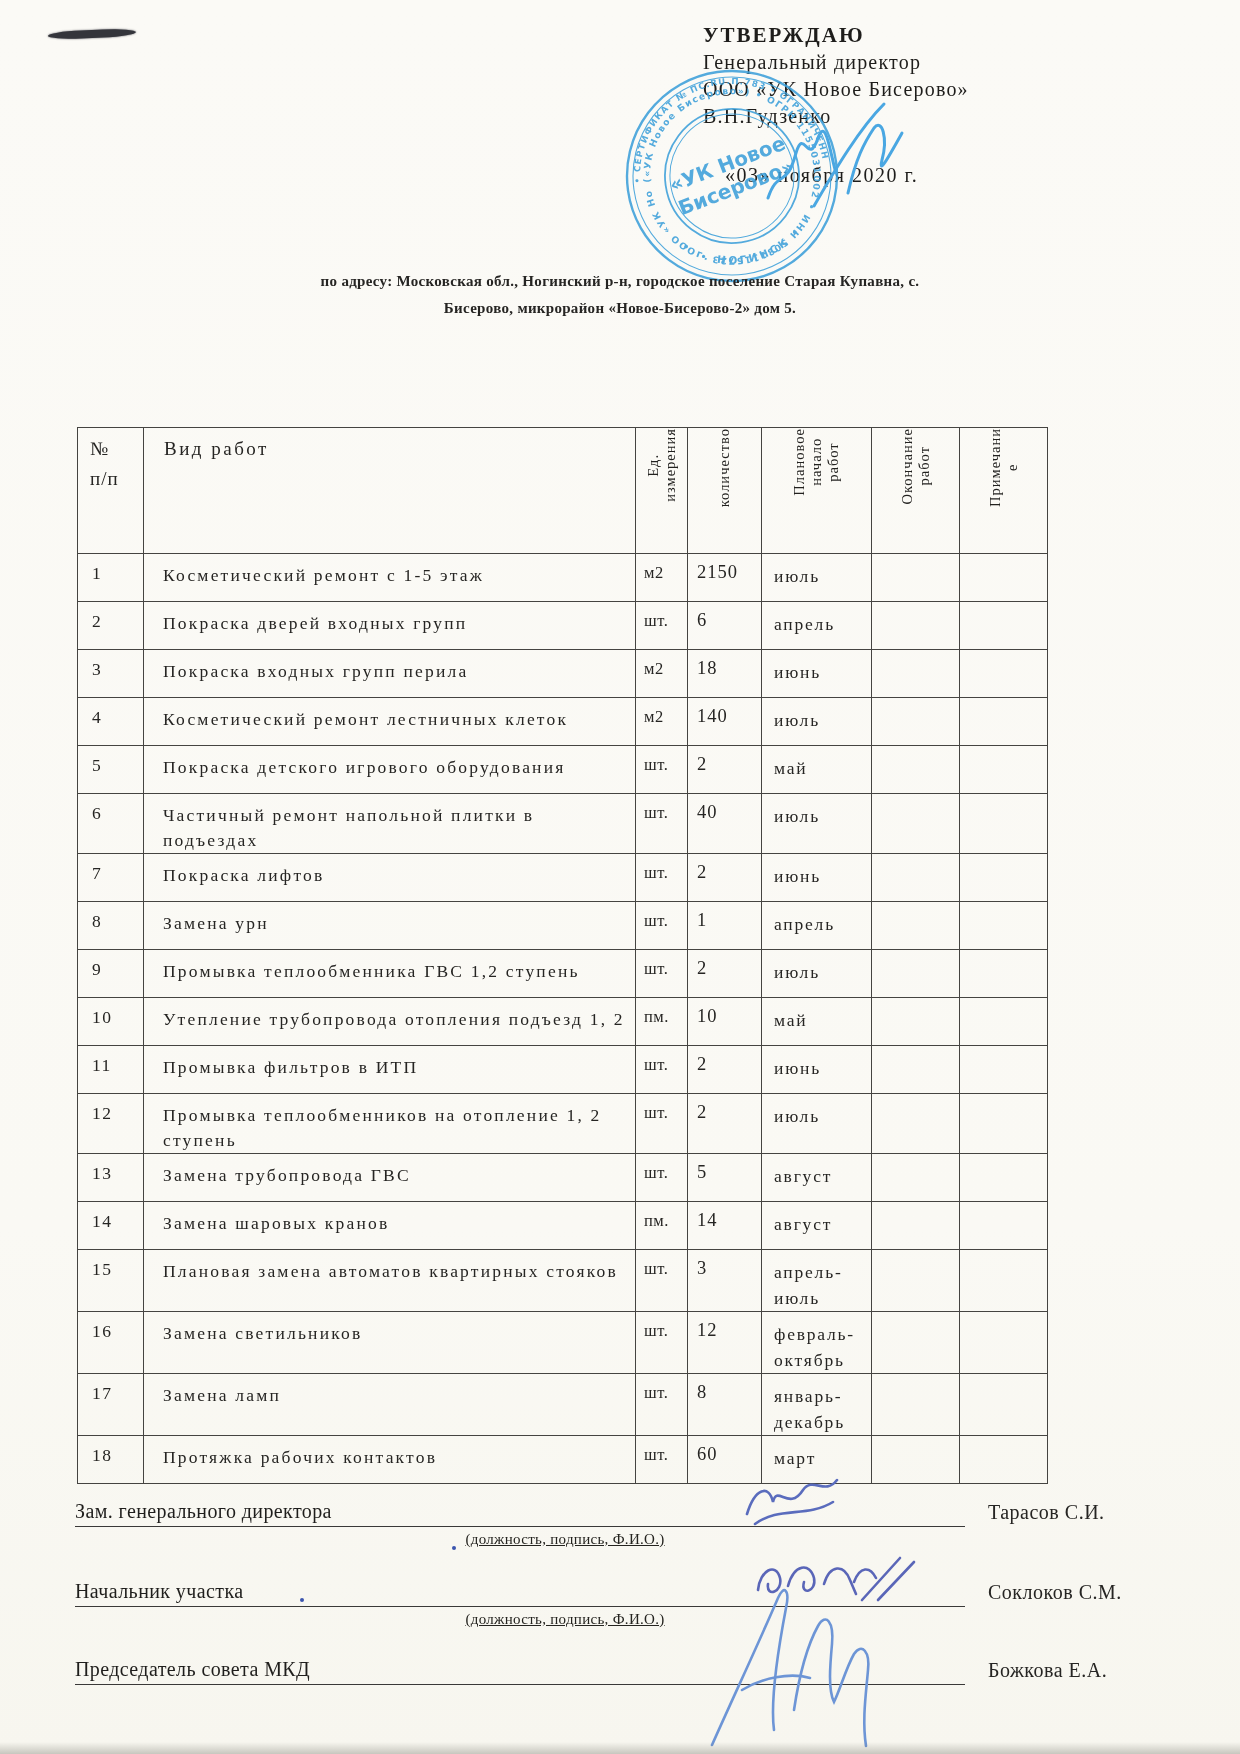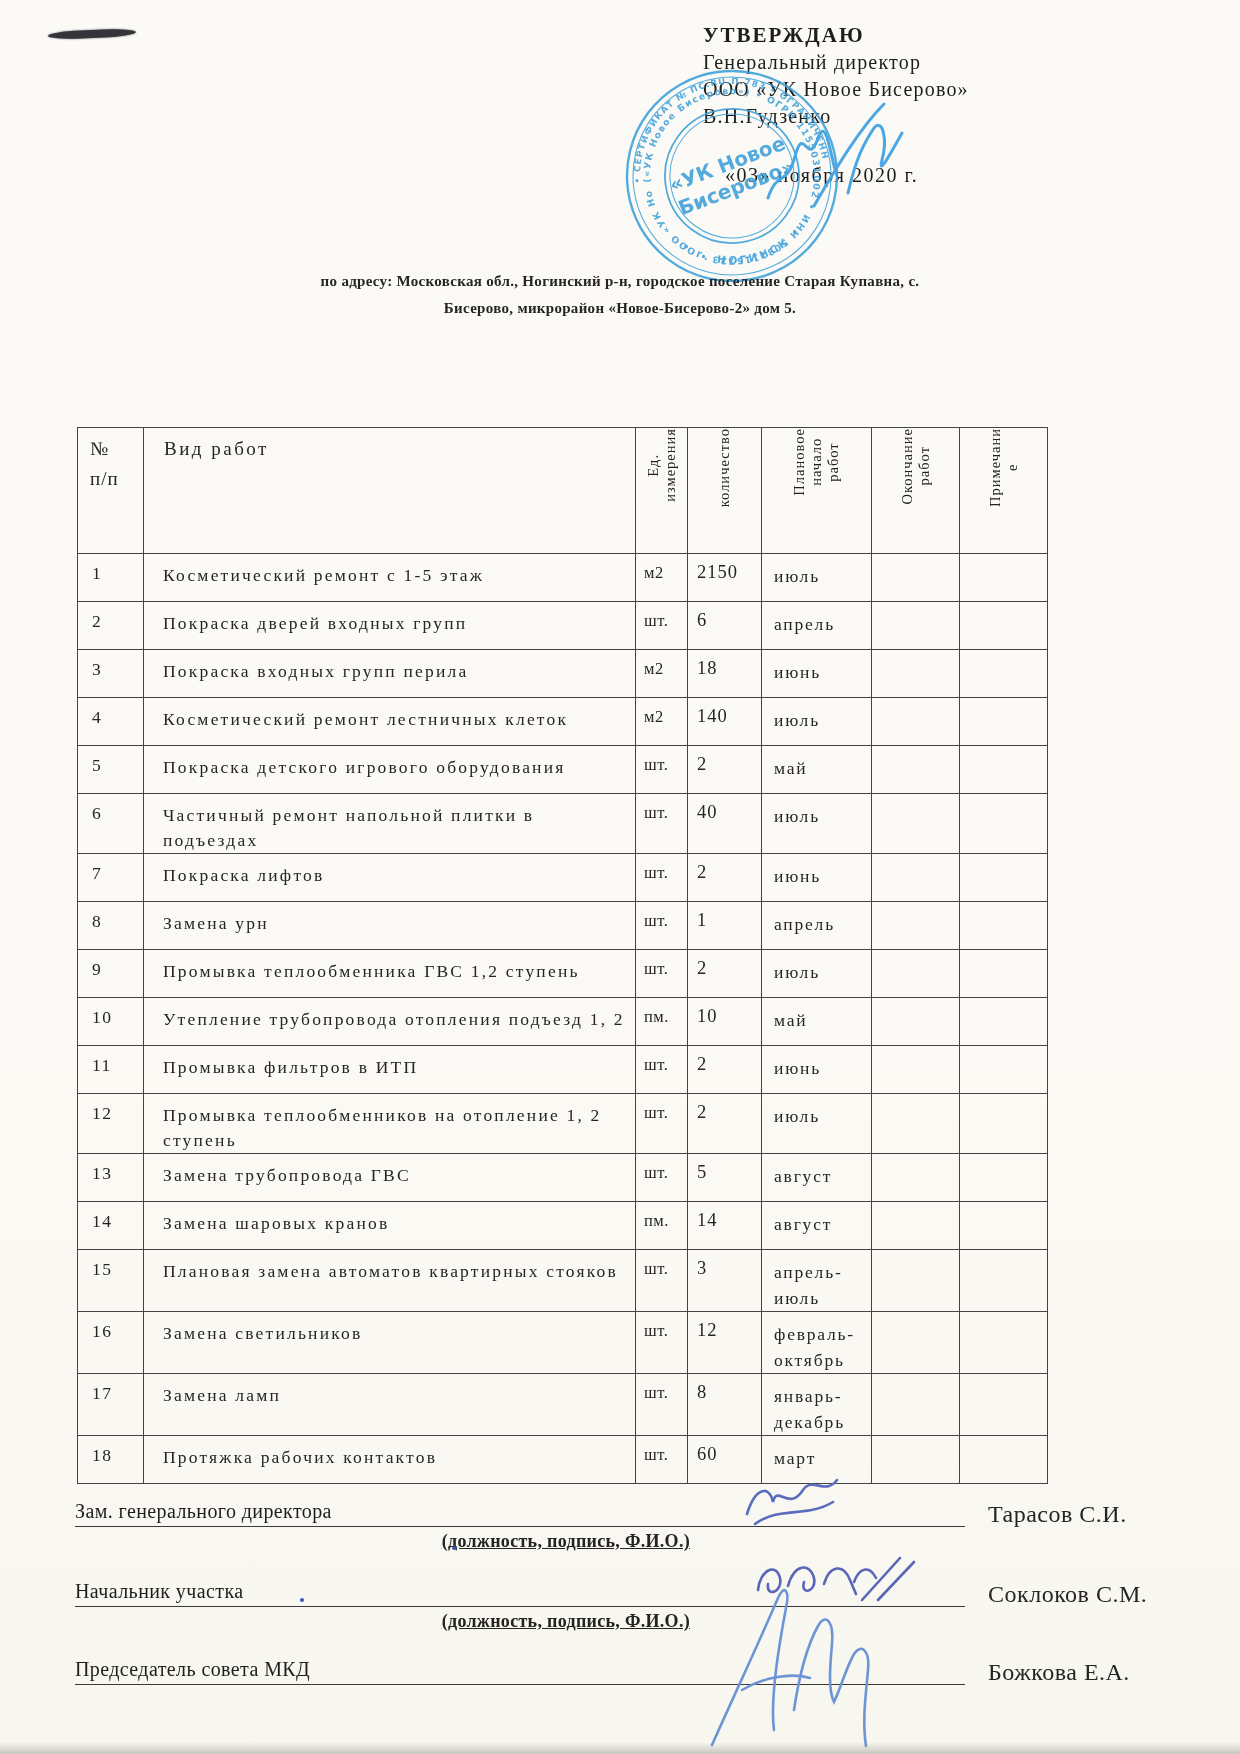--- a/index.html
+++ b/index.html
@@ -56,23 +56,23 @@
   td.c-qty  { padding:8px 12px 0 9px;  font-size:18.5px; letter-spacing:1px; }
   td.c-start{ padding:9px 4px 0 12px; font-size:17.5px; letter-spacing:1.8px; line-height:26px; }
   td.c-end, td.c-note { padding:0; }
 
   
   .sigrow { position:absolute; left:75px; width:1090px; height:70px; }
   .sigrow .line { position:absolute; left:0; top:0; width:890px; height:30px;
     border-bottom:1.6px solid #3a3938; }
   .sigrow .role { position:absolute; left:0; bottom:3px; font-size:20px;
     letter-spacing:.4px; color:#1f1e1c; }
-  .sigrow .caption { position:absolute; left:365px; top:34px; width:250px; text-align:right;
-    font-size:18px; letter-spacing:.3px; text-decoration:underline; color:#24231f;font-weight:bold; }
-  .sigrow .name { position:absolute; left:913px; top:4px; font-size:24px; letter-spacing:.5px; }
+  .sigrow .caption { position:absolute; left:365px; top:34px; width:250px; text-align:center;
+    font-size:15px; letter-spacing:.3px; text-decoration:underline; color:#24231f; }
+  .sigrow .name { position:absolute; left:913px; top:4px; font-size:20px; letter-spacing:.5px; }
 </style>
 </head>
 <body>
 
 <div class="page">
 
   <div class="scan-streak"></div>
 
   <div class="approve">
     <div class="head">УТВЕРЖДАЮ</div>

